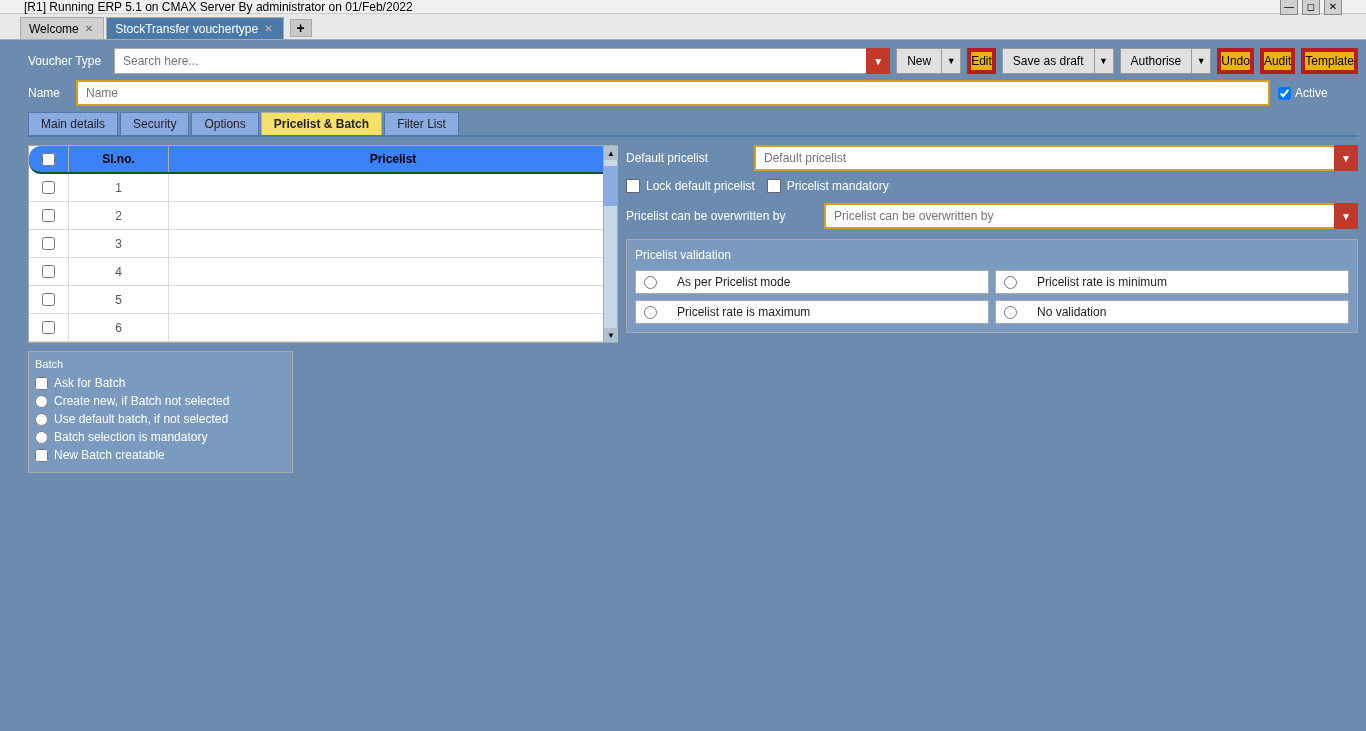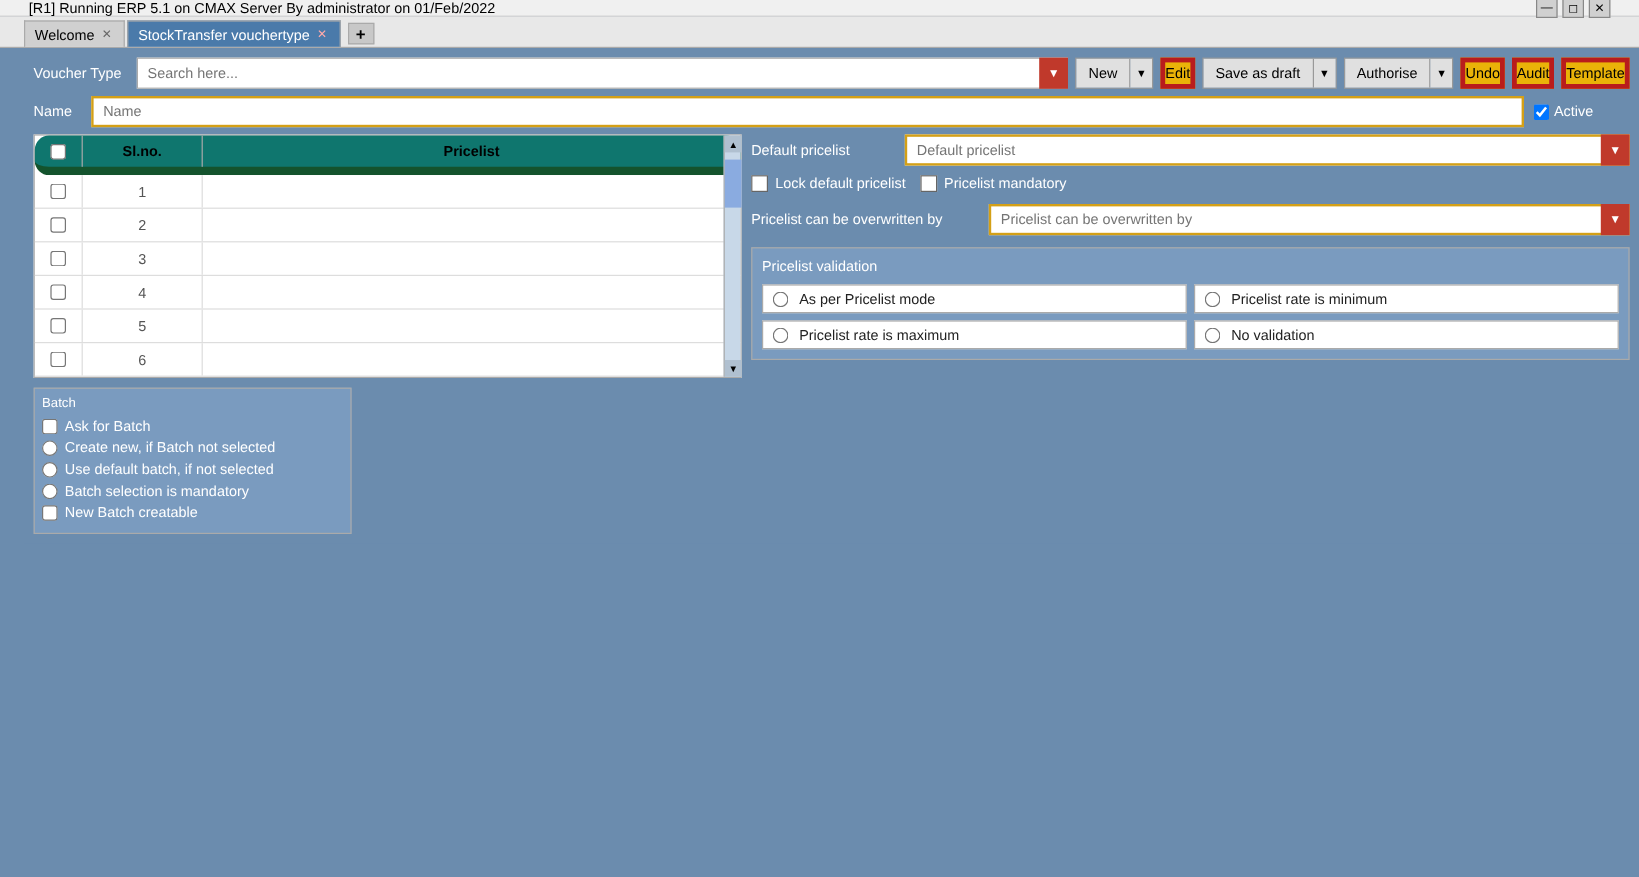--- a/index.html
+++ b/index.html
@@ -190,22 +190,22 @@
 
     
     #left-panel {
       width: 590px;
       background: white;
       border: 1px solid #aaa;
       position: relative;
     }
     #table-header {
       display: flex;
-      background: #0f766e;
-      border-bottom: 7px solid #14532d;
+      background: #3b82f6;
+      border-bottom: 2px solid #14532d;
       border-radius: 12px;
     }
     .th-checkbox { width: 40px; border-right: 1px solid #aaa; height: 26px; display:flex; align-items:center; justify-content:center; }
     .th-slno { width: 100px; border-right: 1px solid #aaa; height: 26px; display:flex; align-items:center; justify-content:center; font-weight:bold; }
     .th-pricelist { flex:1; height: 26px; display:flex; align-items:center; justify-content:center; font-weight:bold; }
     .table-body {}
     .table-row {
       display: flex;
       border-bottom: 1px solid #ddd;
       height: 28px;
@@ -348,21 +348,21 @@
       margin-bottom: 8px;
     }
     .pv-grid {
       display: grid;
       grid-template-columns: 1fr 1fr;
       gap: 6px;
     }
     .radio-item {
       display: flex;
       align-items: center;
-      gap: 9px;
+      gap: 20px;
       background: white;
       padding: 4px 8px;
       border: 1px solid #aaa;
     }
     .radio-item input[type="radio"] { margin: 0; }
     .radio-item label { font-size: 12px; color: #222; cursor: pointer; }
   </style>
 </head>
 <body>
 
@@ -415,20 +415,27 @@
 
   <div id="name-row">
     <label>Name</label>
     <input id="name-input" type="text" placeholder="Name" style="">
     <div id="active-wrap">
       <input type="checkbox" id="active-checkbox" checked="" style="">
       <label for="active-checkbox">Active</label>
     </div>
   </div>
 
+  <div id="form-tabs">
+    <div class="form-tab">Main details</div>
+    <div class="form-tab">Security</div>
+    <div class="form-tab">Options</div>
+    <div class="form-tab active">Pricelist &amp; Batch</div>
+    <div class="form-tab">Filter List</div>
+  </div>
 
   <div id="two-col">
 
     <div style="display:flex;flex-direction:column;gap:0;">
       <div id="left-panel">
         <div id="table-header">
           <div class="th-checkbox">
             <input type="checkbox" style="">
           </div>
           <div class="th-slno">Sl.no.</div>

